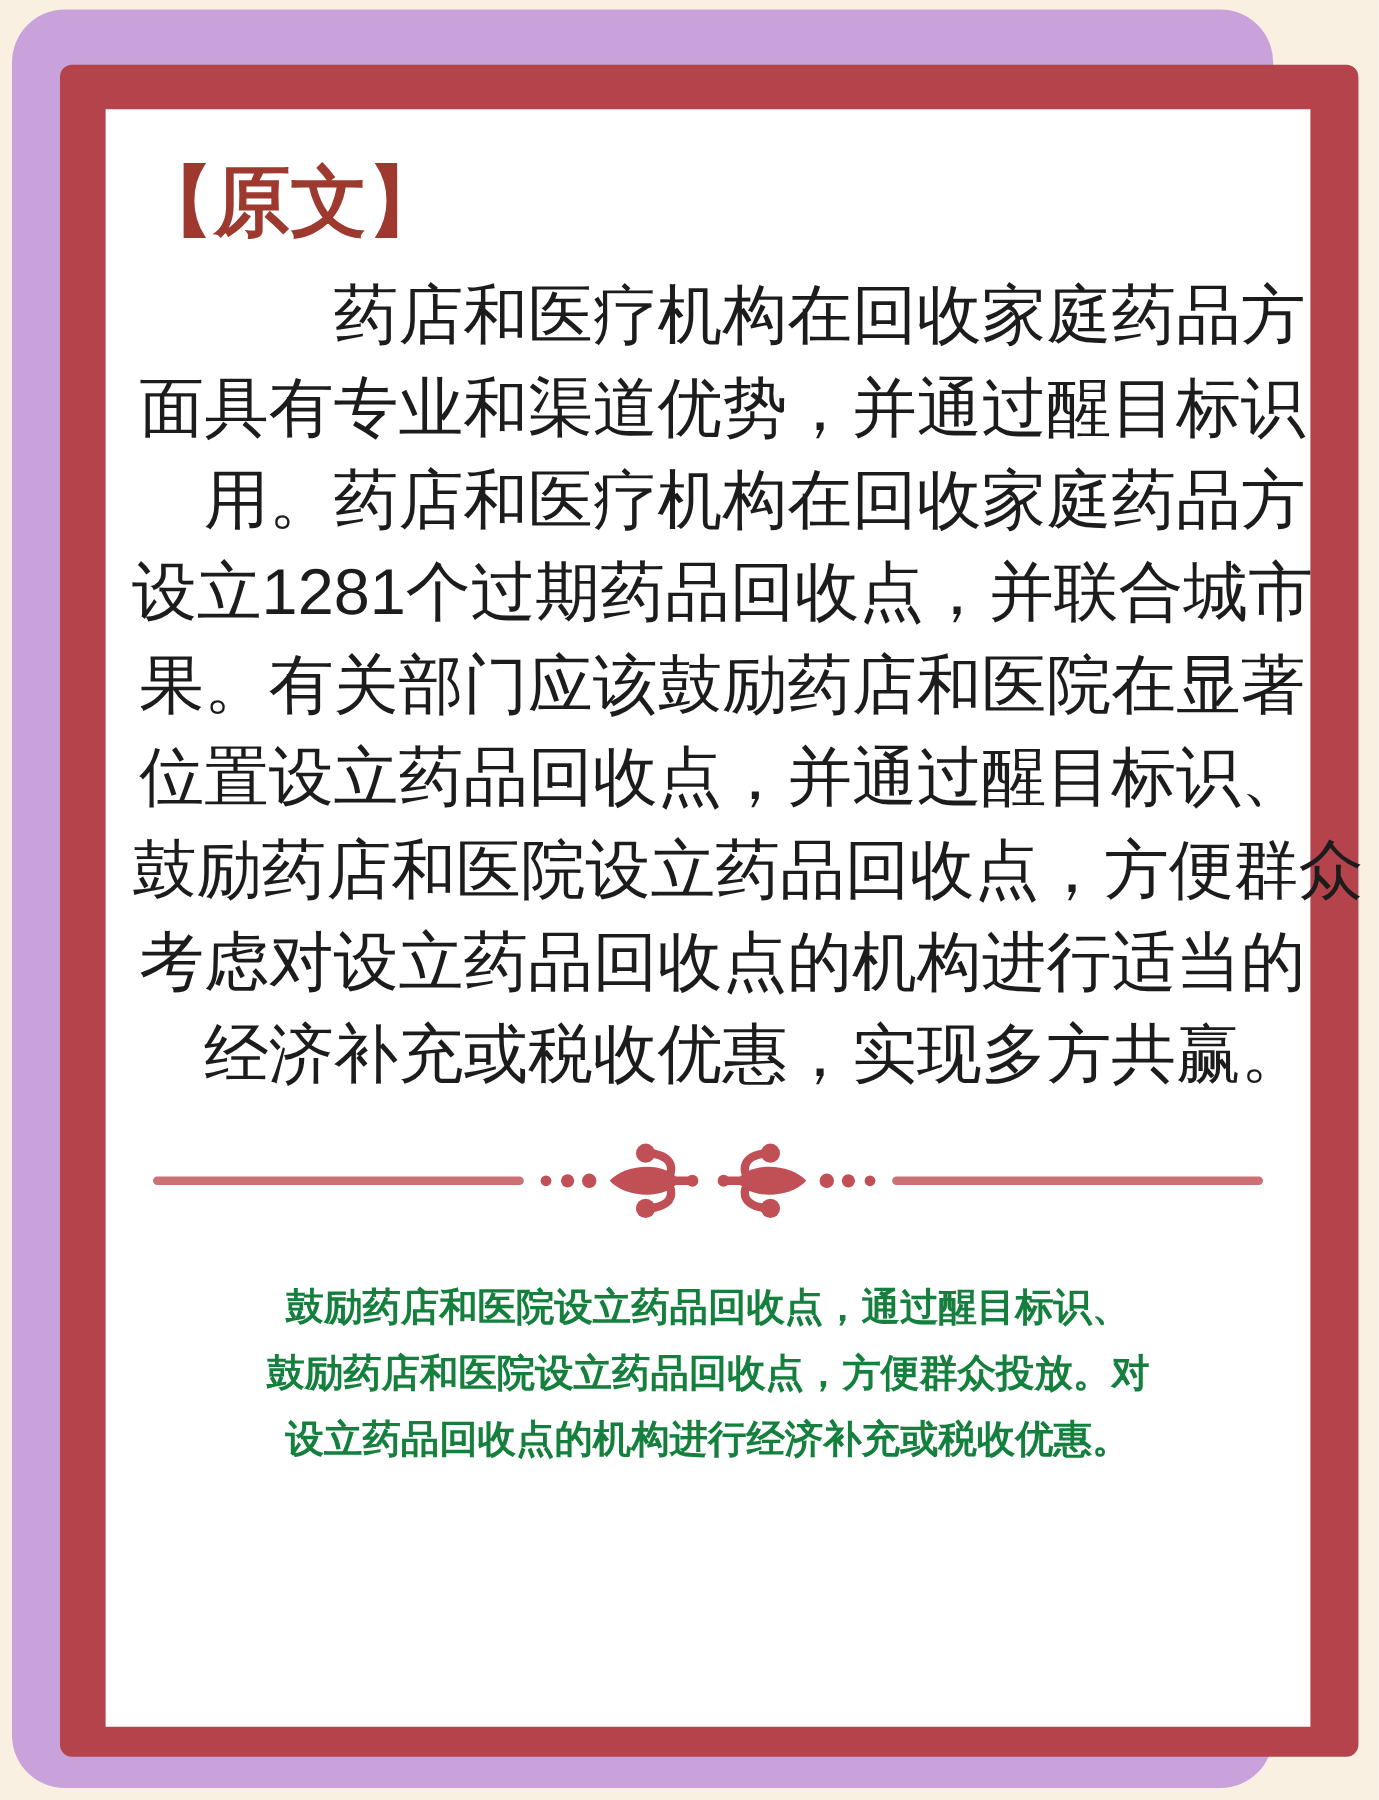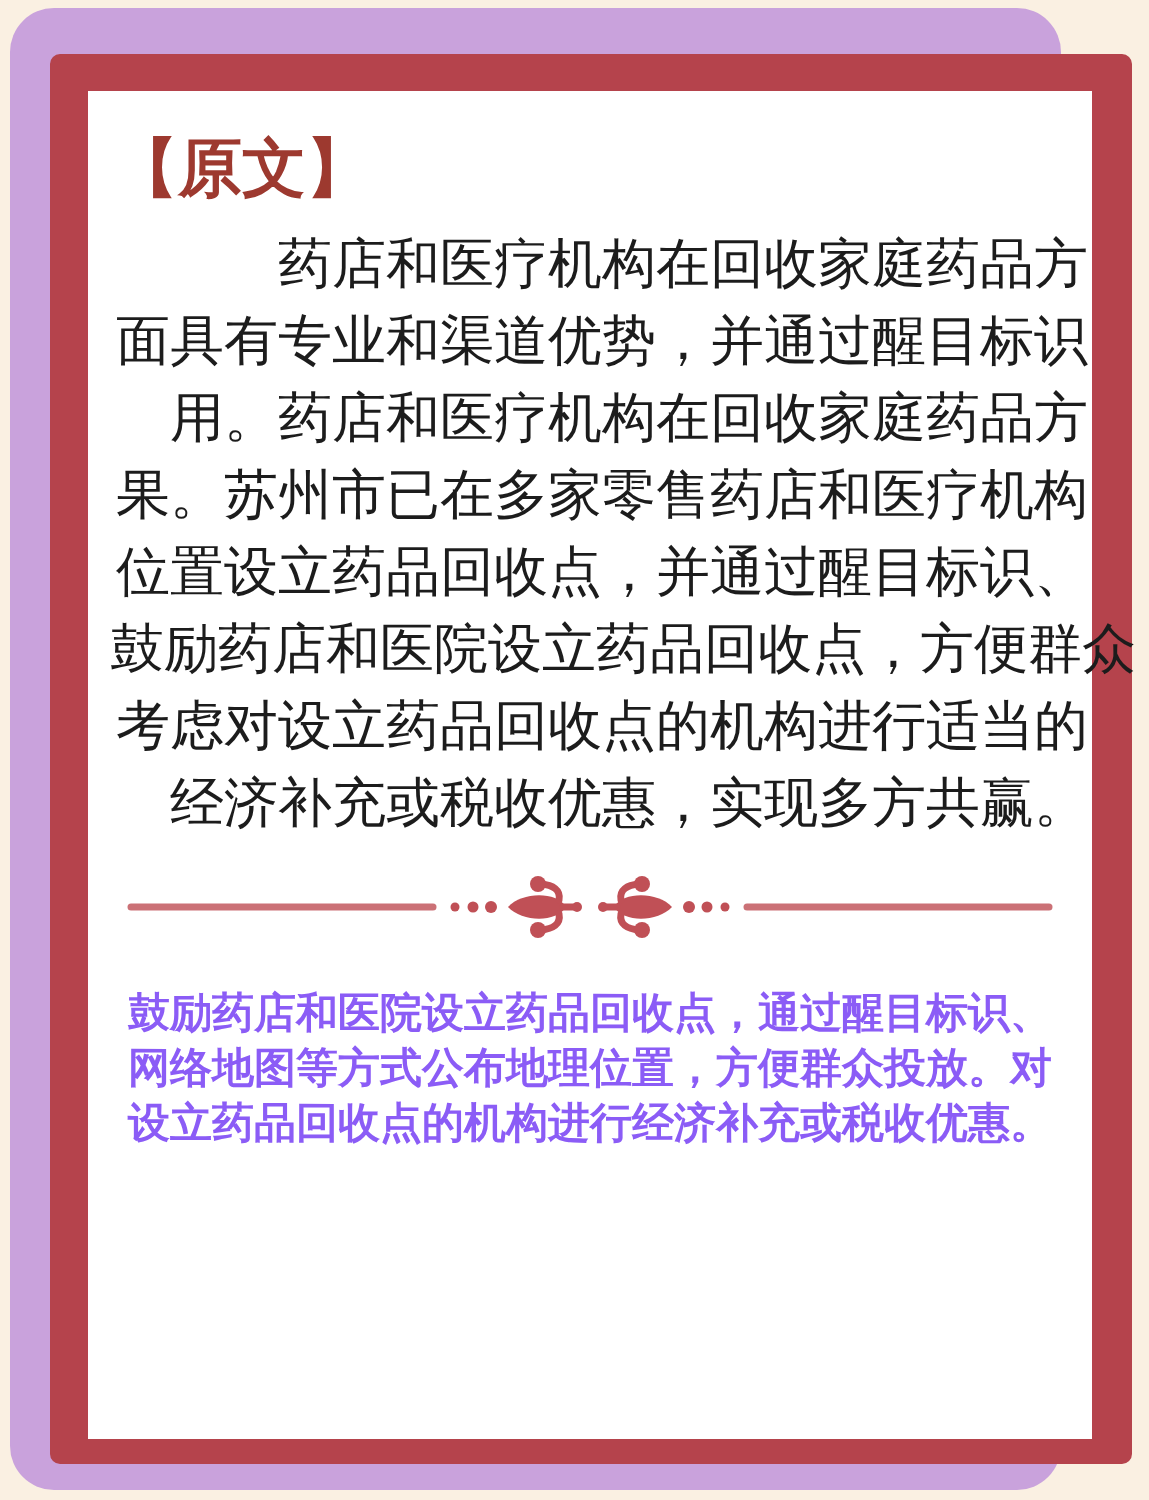--- a/index.html
+++ b/index.html
@@ -50,44 +50,45 @@
     display:block;
     margin:28px auto 0;
     width:930px; height:76px;
   }
   .divider .thin-line { stroke:#cb7176; stroke-width:7; stroke-linecap:round; }
   .divider .orn { fill:#c05056; }
   .divider .orn-stroke { stroke:#c05056; stroke-width:7; fill:none; stroke-linecap:round; }
   .summary {
     margin:40px 30px 0;
     text-align:center;
-    font-size:42px;
+    font-size:32px;
     font-weight:bold;
-    color:#8b5cf6;
+    color:#15803d;
   }
   .summary .line {
     line-height:55px;
     white-space:nowrap;
   }
 </style>
 </head>
 <body>
 
 <div class="stage">
   <div class="purple-card">
     <div class="red-frame">
       <div class="content">
 
         <div class="heading">【原文】</div>
 
         <div class="body-text">
           <div class="line">药店和医疗机构在回收家庭药品方</div>
           <div class="line">面具有专业和渠道优势，并通过醒目标识</div>
           <div class="line">用。药店和医疗机构在回收家庭药品方</div>
-          <div class="line">果。苏州市已在多家零售药店和医疗机构</div>
+          <div class="line">设立1281个过期药品回收点，并联合城市</div>
+          <div class="line">果。有关部门应该鼓励药店和医院在显著</div>
           <div class="line">位置设立药品回收点，并通过醒目标识、</div>
           <div class="line">鼓励药店和医院设立药品回收点，方便群众</div>
           <div class="line">考虑对设立药品回收点的机构进行适当的</div>
           <div class="line">经济补充或税收优惠，实现多方共赢。</div>
         </div>
 
         <svg class="divider" viewBox="0 0 930 76" xmlns="http://www.w3.org/2000/svg" aria-hidden="true">
 
           <line class="thin-line" x1="6" y1="38" x2="308" y2="38"></line>
 
@@ -117,20 +118,20 @@
 
           <circle class="orn" cx="564" cy="38" r="6"></circle>
           <circle class="orn" cx="582" cy="38" r="5.5"></circle>
           <circle class="orn" cx="600" cy="38" r="4.5"></circle>
 
           <line class="thin-line" x1="622" y1="38" x2="924" y2="38"></line>
         </svg>
 
         <div class="summary">
           <div class="line">鼓励药店和医院设立药品回收点，通过醒目标识、</div>
-          <div class="line">网络地图等方式公布地理位置，方便群众投放。对</div>
+          <div class="line">鼓励药店和医院设立药品回收点，方便群众投放。对</div>
           <div class="line">设立药品回收点的机构进行经济补充或税收优惠。</div>
         </div>
 
       </div>
     </div>
   </div>
 </div>
 
 </body></html>

